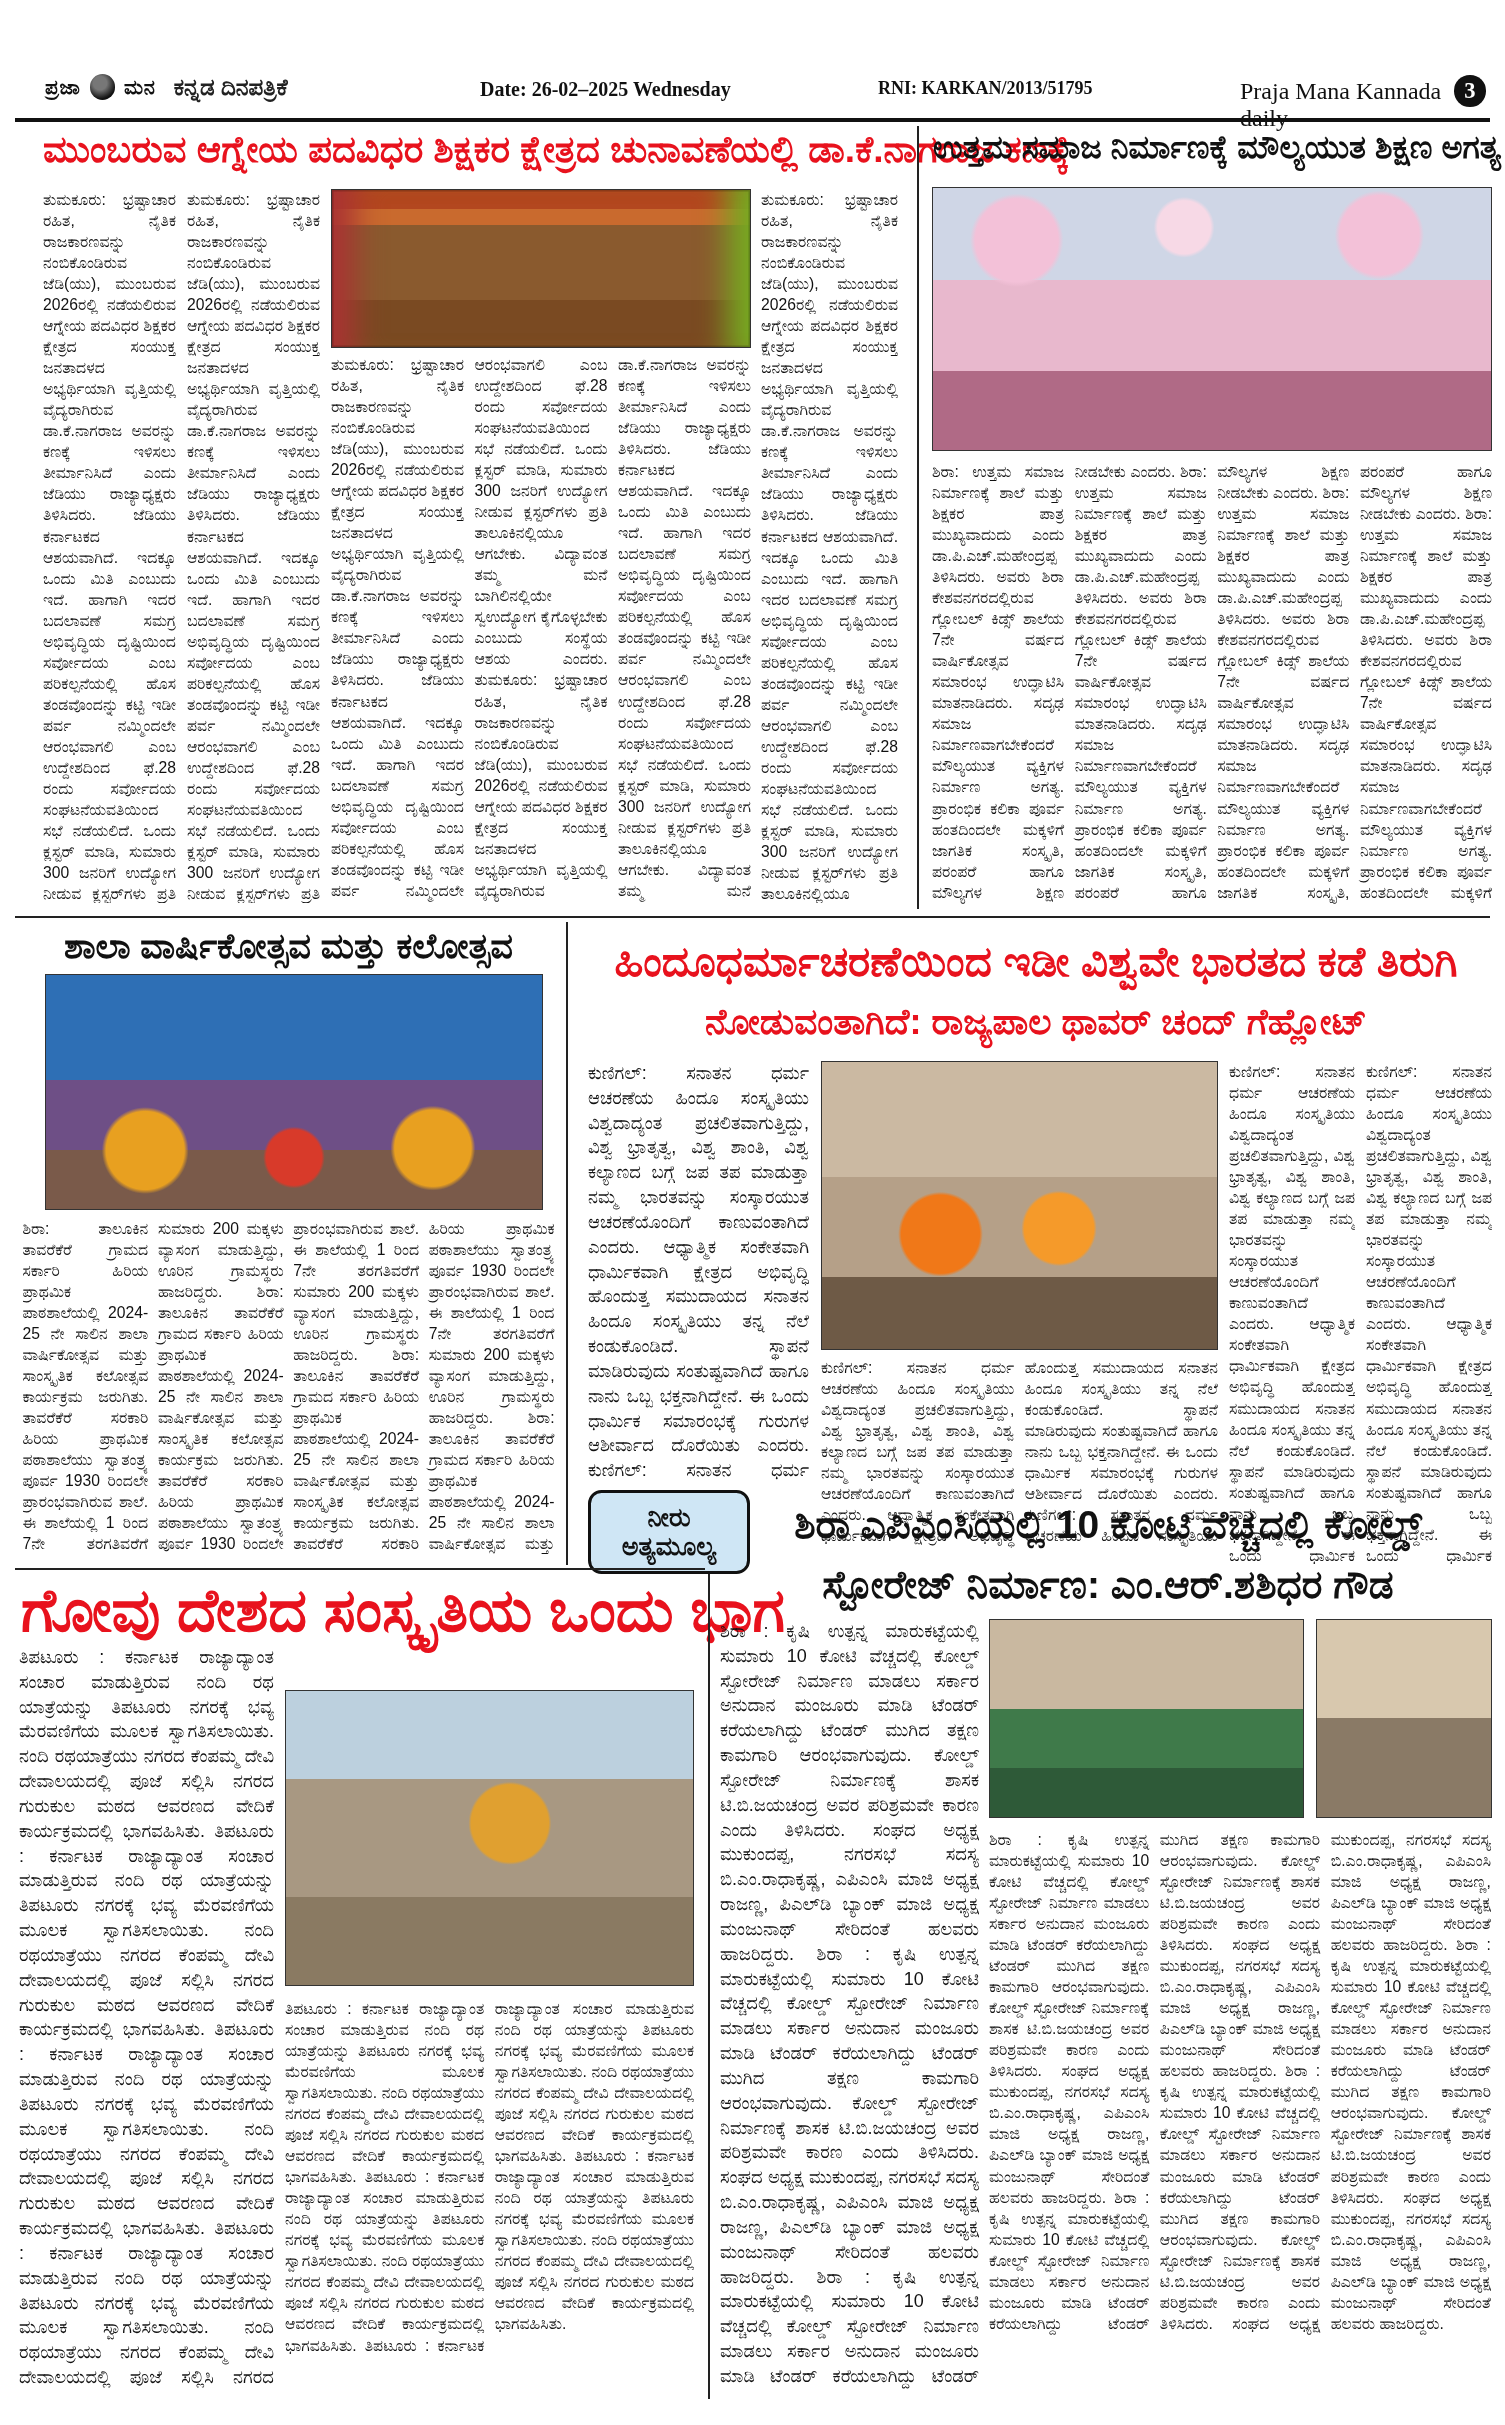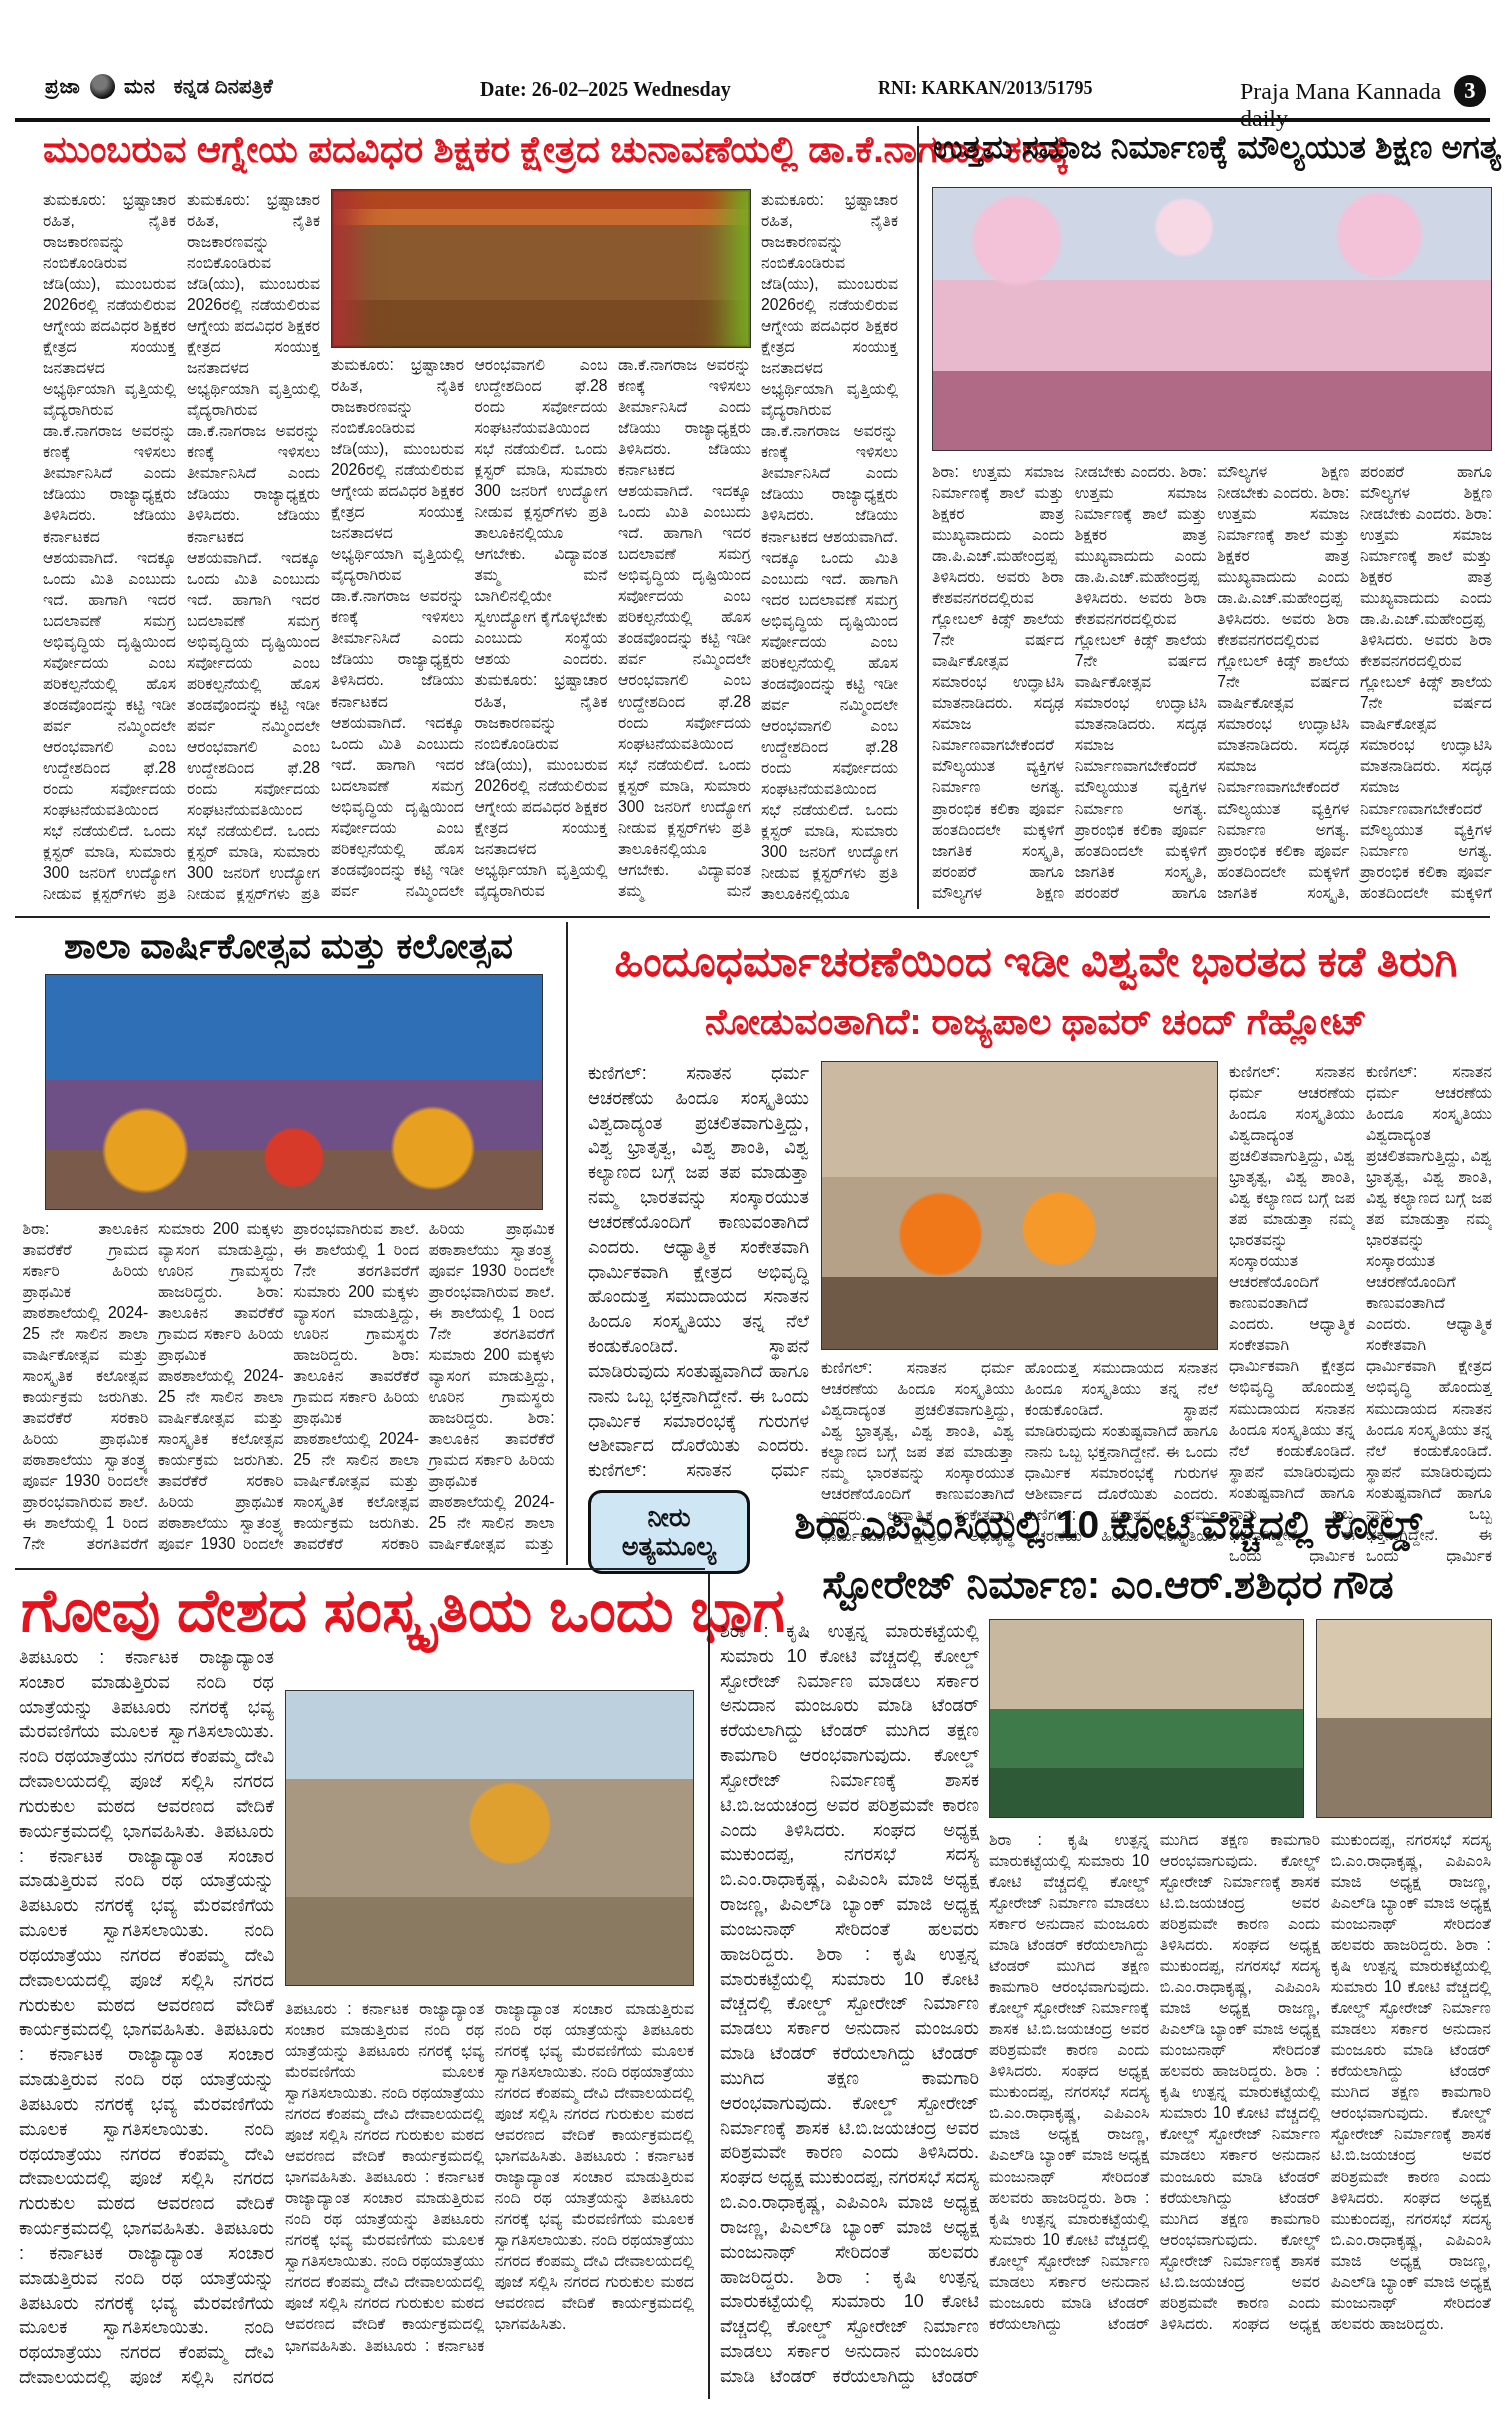--- a/index.html
+++ b/index.html
@@ -7,21 +7,21 @@
     width:1505px;height:2426px;position:relative;background:#ffffff;
     font-family:"Liberation Sans","DejaVu Sans",sans-serif;color:#111;
     overflow:hidden;
   }
   .serif{font-family:"Liberation Serif","DejaVu Serif",serif;}
   
   .masthead{position:absolute;left:15px;top:72px;width:1475px;height:43px;}
   .mast-logo{position:absolute;left:30px;top:1.5px;display:flex;align-items:center;gap:7.5px;}
   .logo-kn{font-size:20px;font-weight:bold;letter-spacing:0.7px;}
   .logo-emblem{width:25.5px;height:25.5px;border-radius:50%;background:radial-gradient(circle at 40% 35%,#777 0 30%,#111 70%);display:inline-block;margin:0 1.5px;}
-  .logo-tag{font-size:20px;font-weight:bold;color:#222;margin-left:10.5px;}
+  .logo-tag{font-size:23px;font-weight:bold;color:#222;margin-left:10.5px;}
   .mast-date{position:absolute;left:465px;top:6px;font-size:20px;font-weight:bold;}
   .mast-rni{position:absolute;left:863px;top:6px;font-size:18px;font-weight:bold;}
   .mast-paper{position:absolute;left:1225px;top:6px;font-size:24px;}
   .mast-page{position:absolute;right:4.5px;top:3px;width:31.5px;height:31.5px;border-radius:50%;
     background:#111;color:#fff;font-size:22.5px;font-weight:bold;display:flex;align-items:center;justify-content:center;}
   .mast-rule{position:absolute;left:15px;top:118px;width:1475px;height:3.7px;background:#111;}
   
   .hl{position:absolute;font-weight:bold;white-space:nowrap;}
   .hl.red{color:#e8121d;}
   

